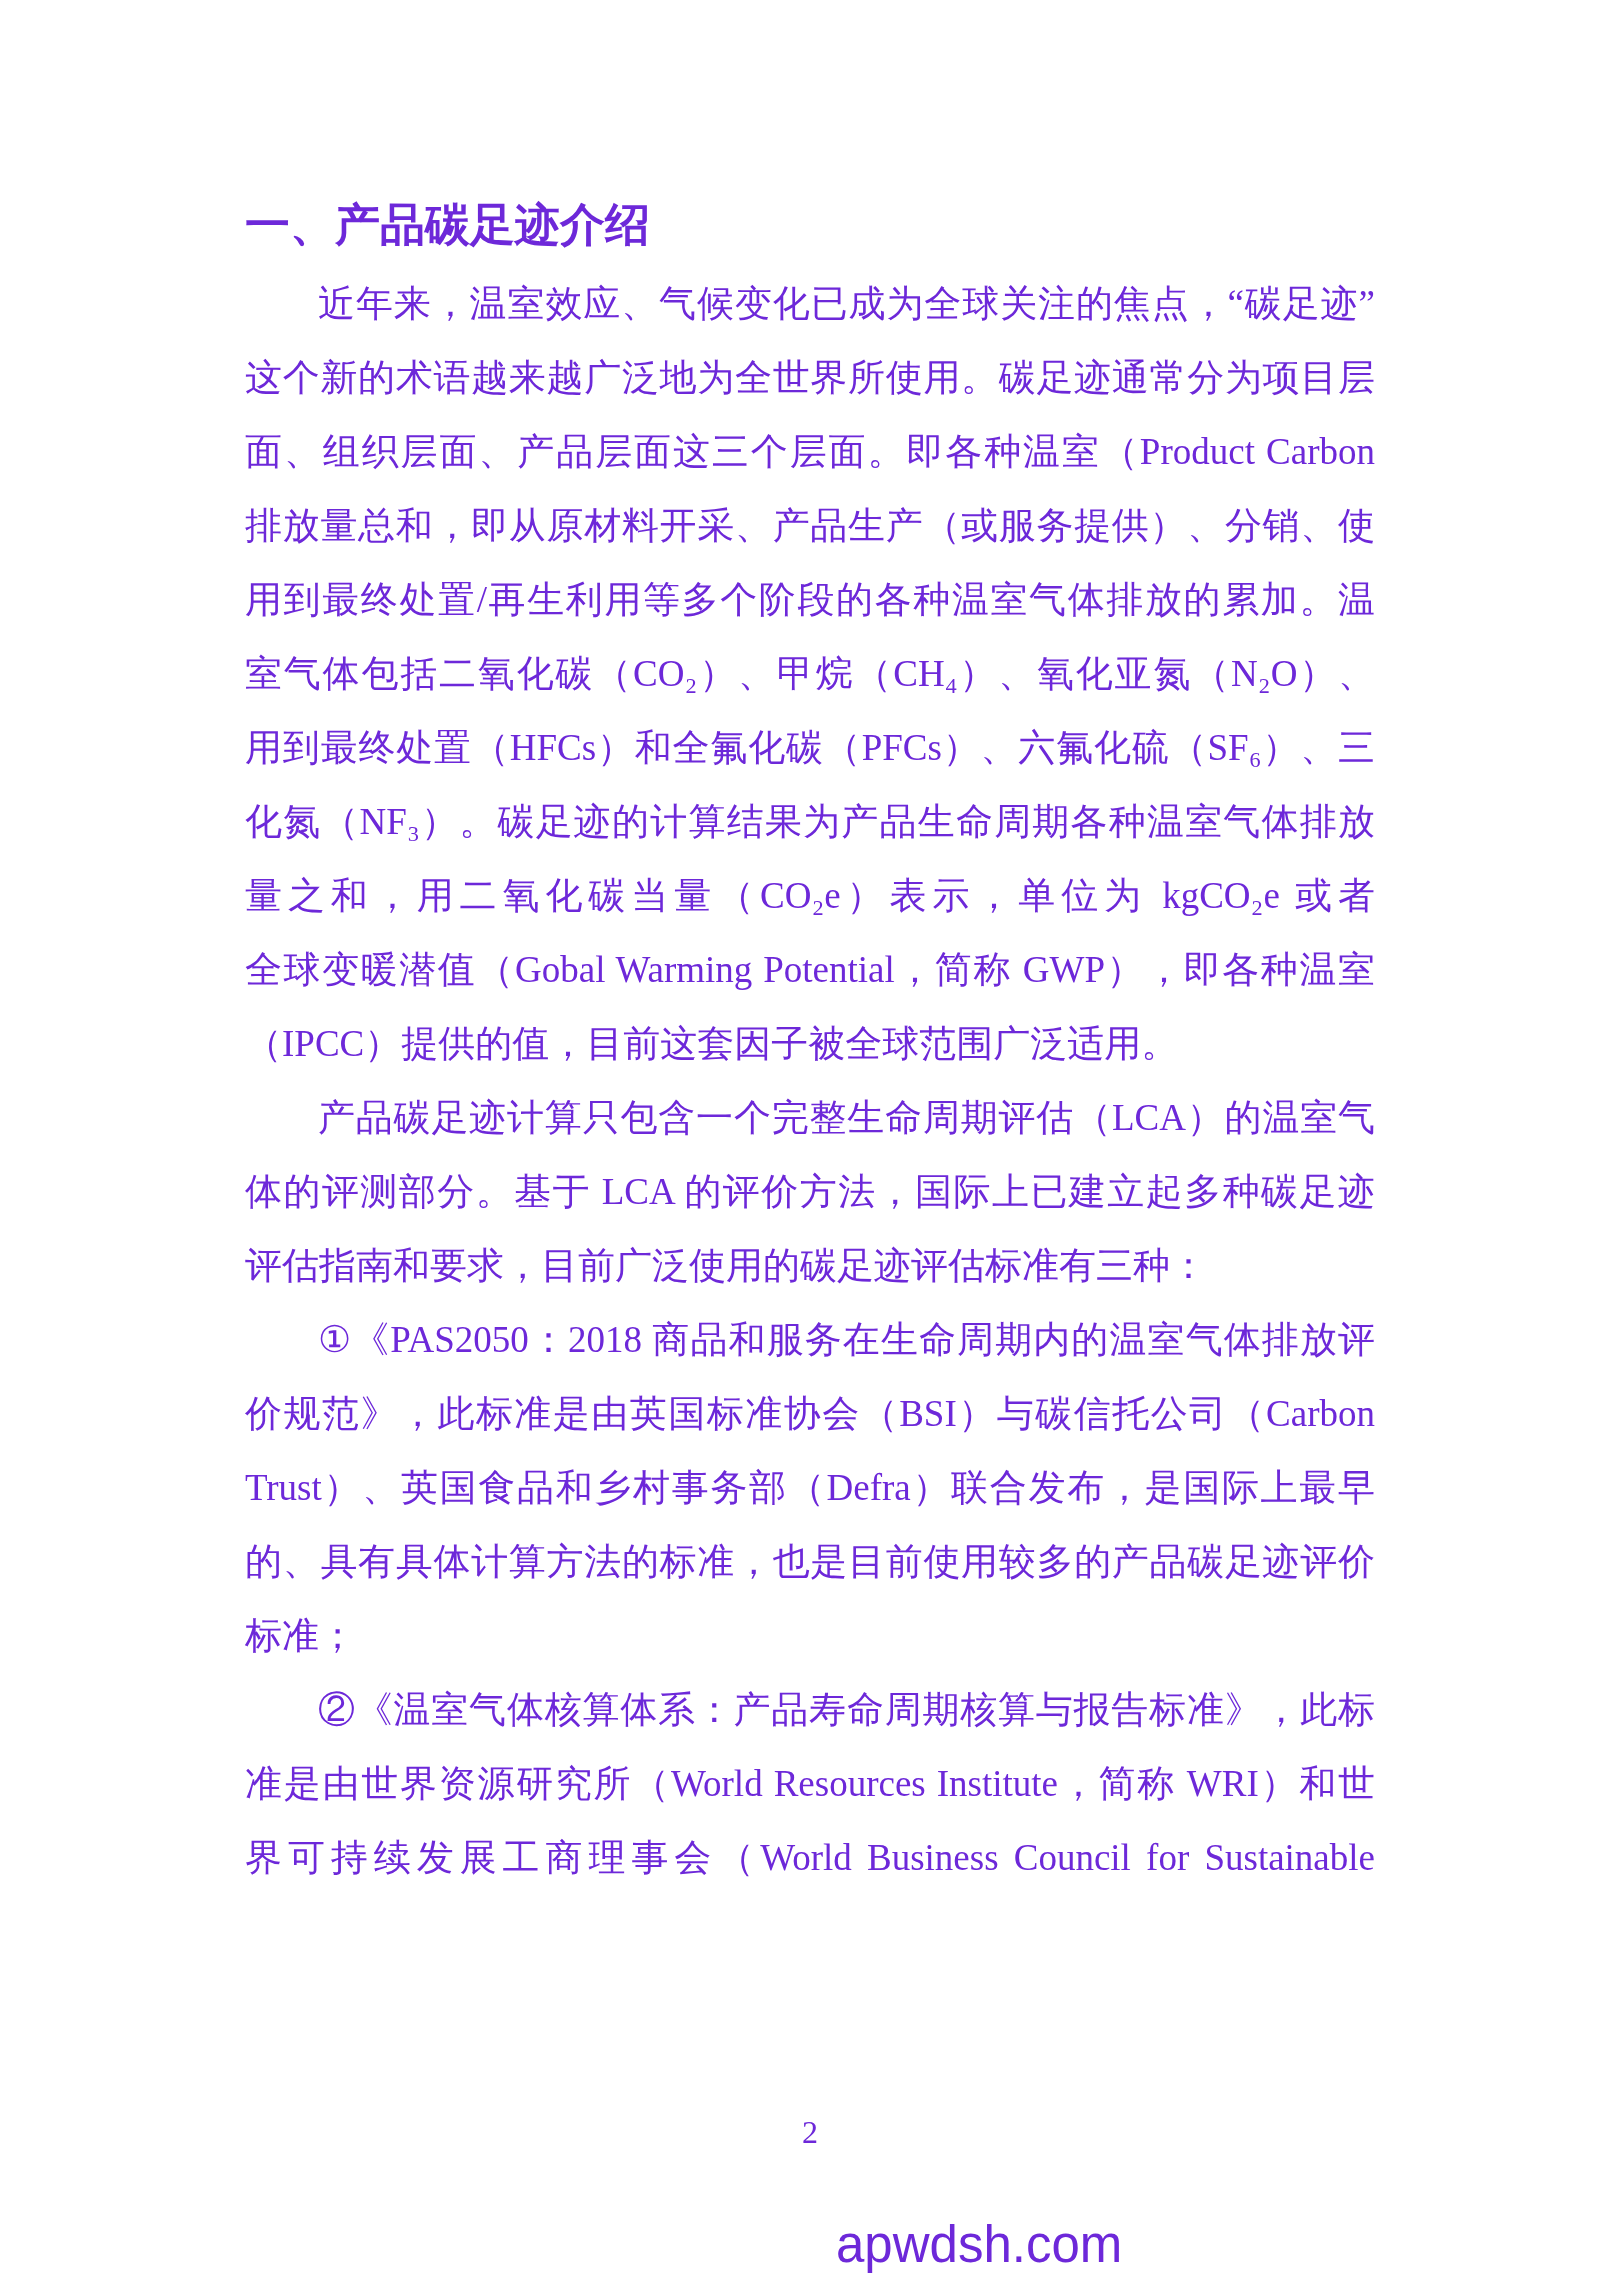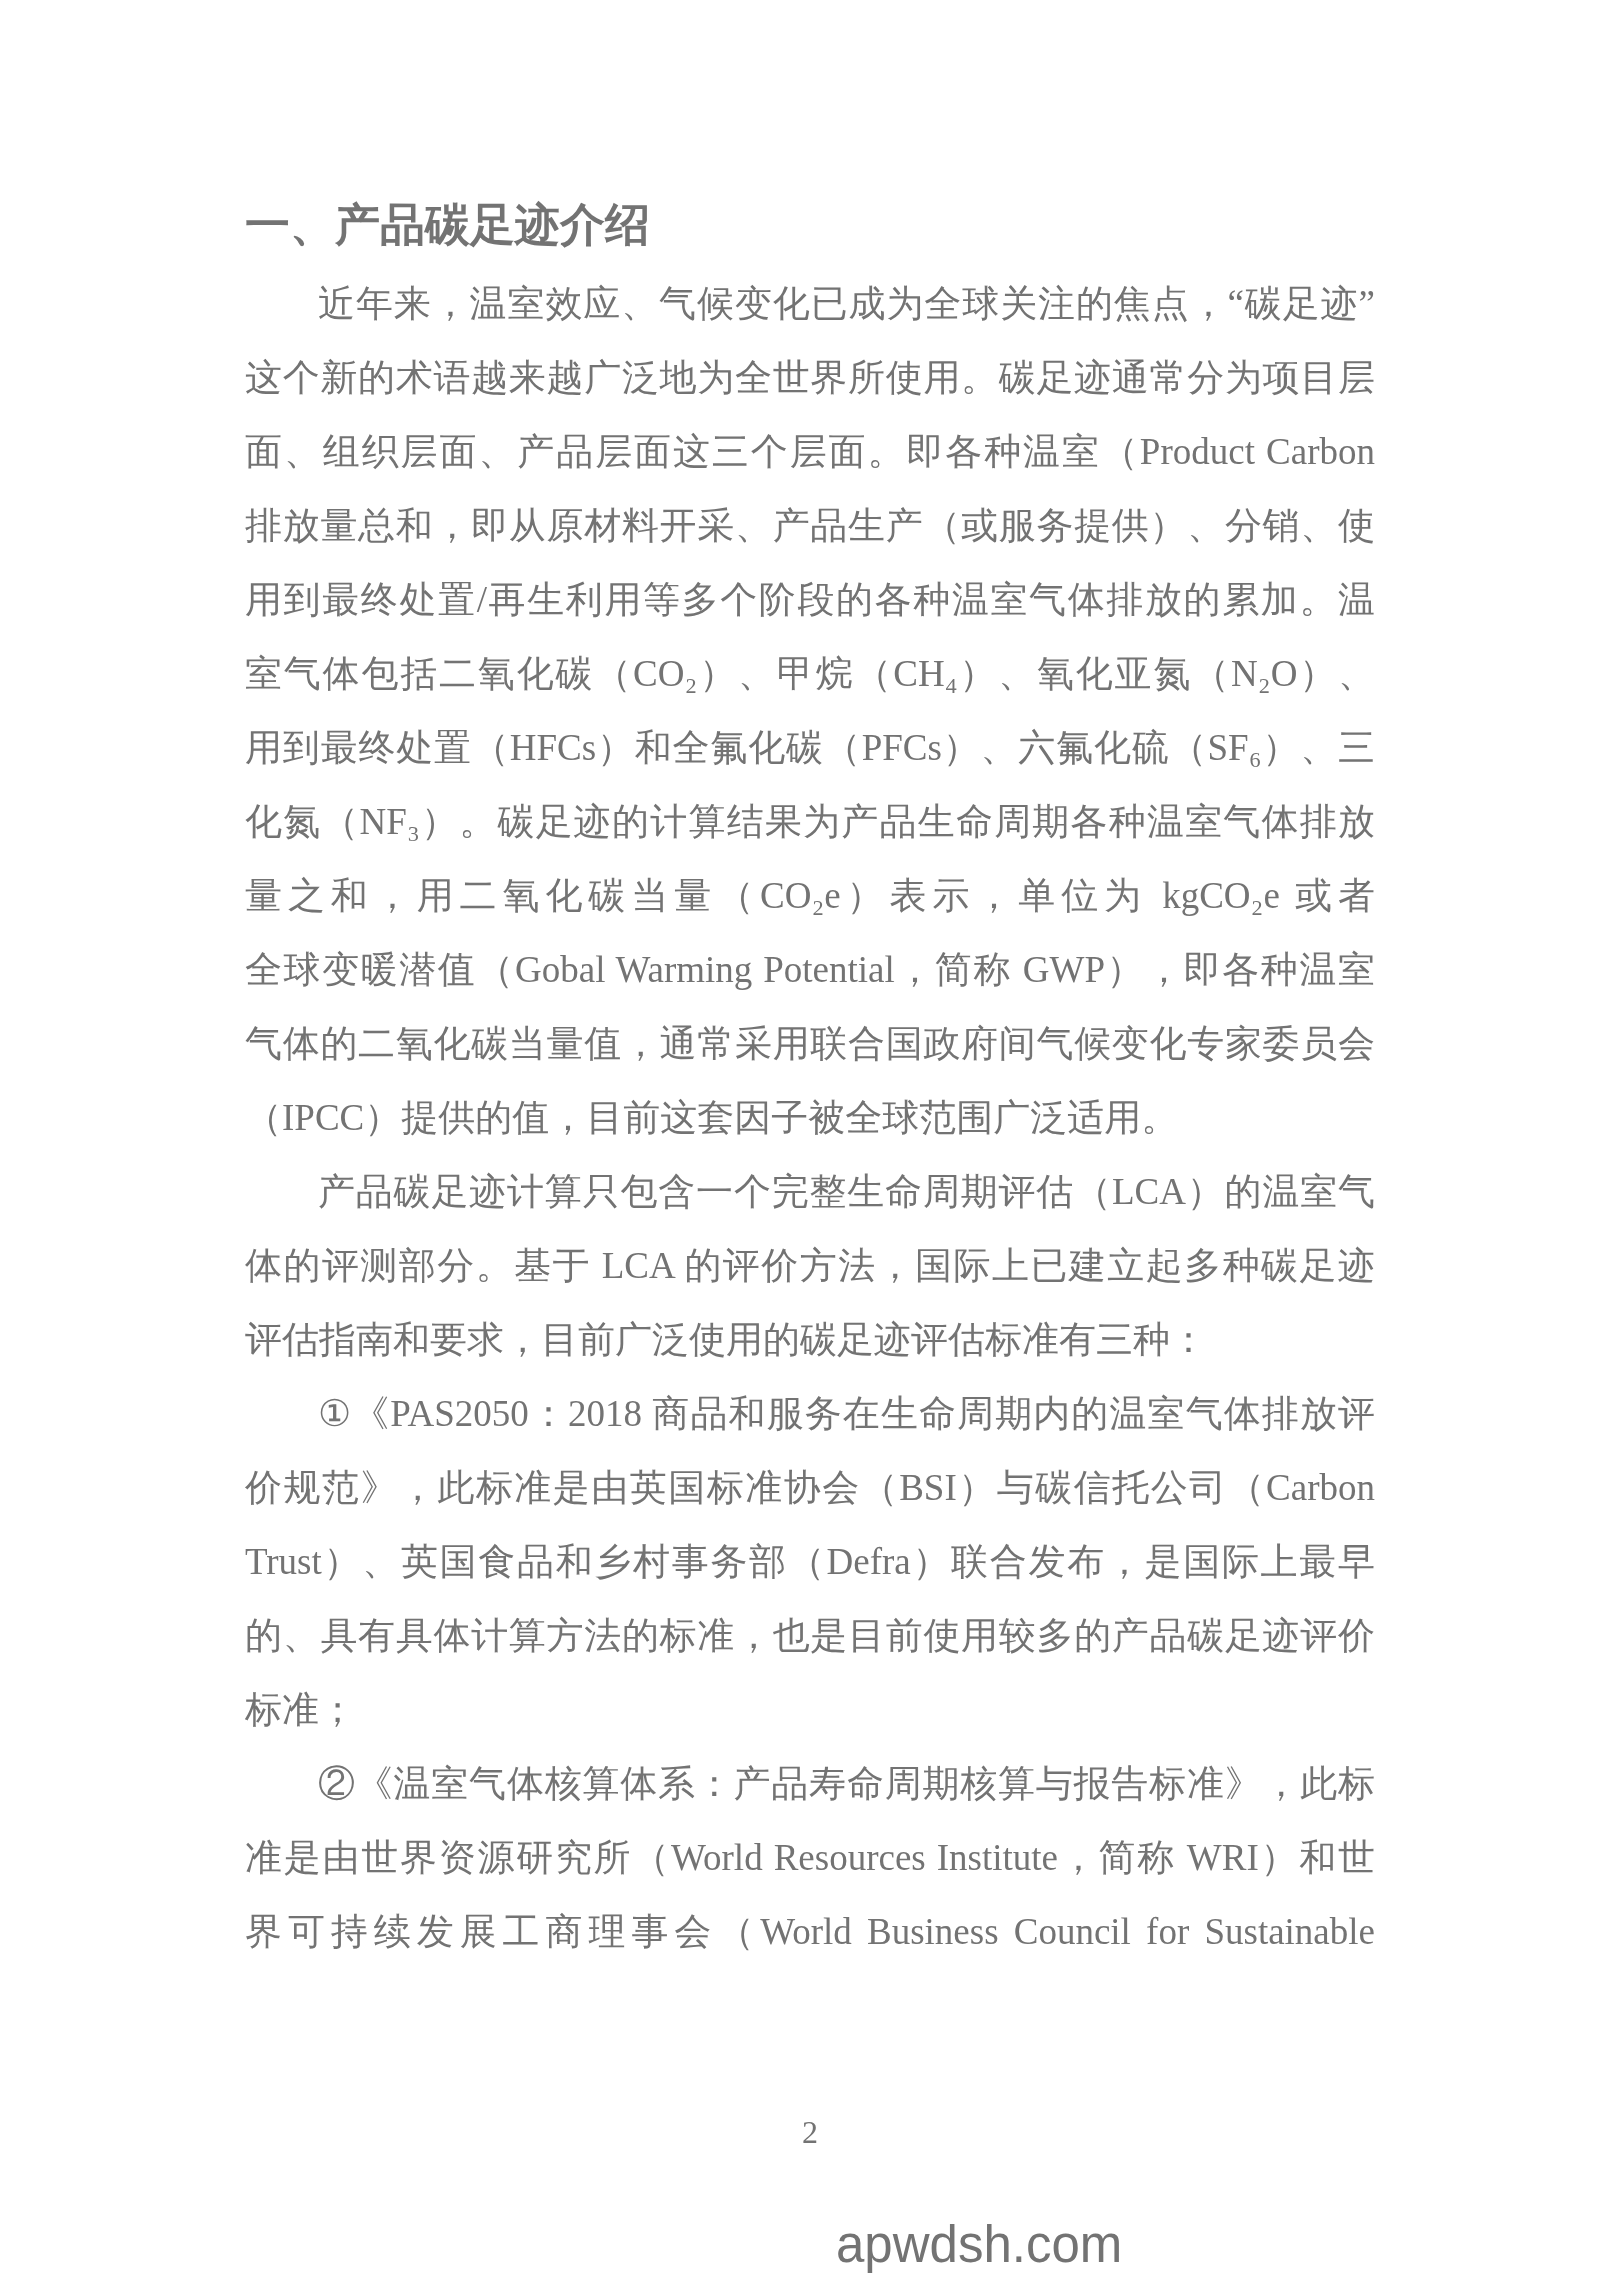--- a/index.html
+++ b/index.html
@@ -1,20 +1,20 @@
 <!DOCTYPE html>
 <html><head>
 <meta charset="utf-8">
 <style>
   html,body{margin:0;padding:0;background:#ffffff;}
   .page{
     position:relative;
     width:1620px;height:2292px;
     background:#ffffff;
-    color:#737373;
+    color:#6d28d9;
     font-family:"Liberation Serif","DejaVu Serif",serif;
     overflow:hidden;
   }
   .heading{
     position:absolute;
     left:245px;top:197px;
     font-family:"Liberation Sans","DejaVu Sans",sans-serif;
     font-weight:700;
     font-size:45px;
     line-height:55px;
@@ -69,21 +69,20 @@
       <div class="line indent">近年来，温室效应、气候变化已成为全球关注的焦点，“碳足迹”</div>
       <div class="line">这个新的术语越来越广泛地为全世界所使用。碳足迹通常分为项目层</div>
       <div class="line">面、组织层面、产品层面这三个层面。即各种温室（Product Carbon</div>
       <div class="line">排放量总和，即从原材料开采、产品生产（或服务提供）、分销、使</div>
       <div class="line">用到最终处置/再生利用等多个阶段的各种温室气体排放的累加。温</div>
       <div class="line">室气体包括二氧化碳（CO₂）、甲烷（CH₄）、氧化亚氮（N₂O）、</div>
       <div class="line">用到最终处置（HFCs）和全氟化碳（PFCs）、六氟化硫（SF₆）、三氟</div>
       <div class="line">化氮（NF₃）。碳足迹的计算结果为产品生命周期各种温室气体排放</div>
       <div class="line">量之和，用二氧化碳当量（CO₂e）表示，单位为 kgCO₂e 或者 gCO₂e。</div>
       <div class="line">全球变暖潜值（Gobal Warming Potential，简称 GWP），即各种温室</div>
-      <div class="line">气体的二氧化碳当量值，通常采用联合国政府间气候变化专家委员会</div>
       <div class="line end">（IPCC）提供的值，目前这套因子被全球范围广泛适用。</div>
       <div class="line indent">产品碳足迹计算只包含一个完整生命周期评估（LCA）的温室气</div>
       <div class="line">体的评测部分。基于 LCA 的评价方法，国际上已建立起多种碳足迹</div>
       <div class="line end">评估指南和要求，目前广泛使用的碳足迹评估标准有三种：</div>
       <div class="line indent">①《PAS2050：2018 商品和服务在生命周期内的温室气体排放评</div>
       <div class="line">价规范》，此标准是由英国标准协会（BSI）与碳信托公司（Carbon</div>
       <div class="line">Trust）、英国食品和乡村事务部（Defra）联合发布，是国际上最早</div>
       <div class="line">的、具有具体计算方法的标准，也是目前使用较多的产品碳足迹评价</div>
       <div class="line end">标准；</div>
       <div class="line indent">②《温室气体核算体系：产品寿命周期核算与报告标准》，此标</div>

